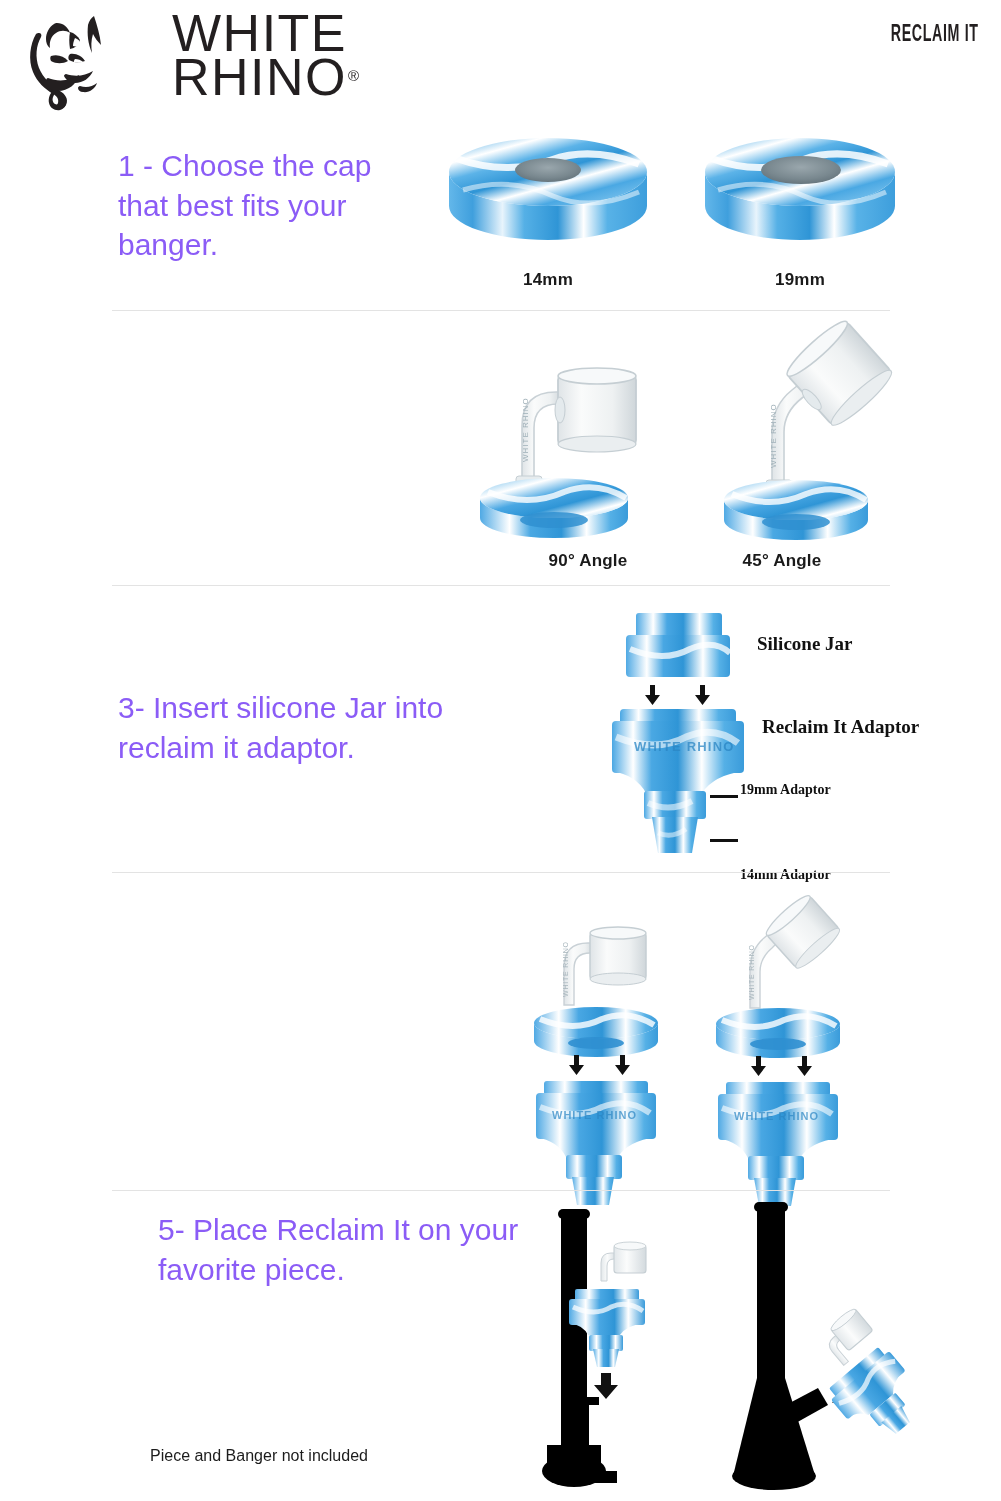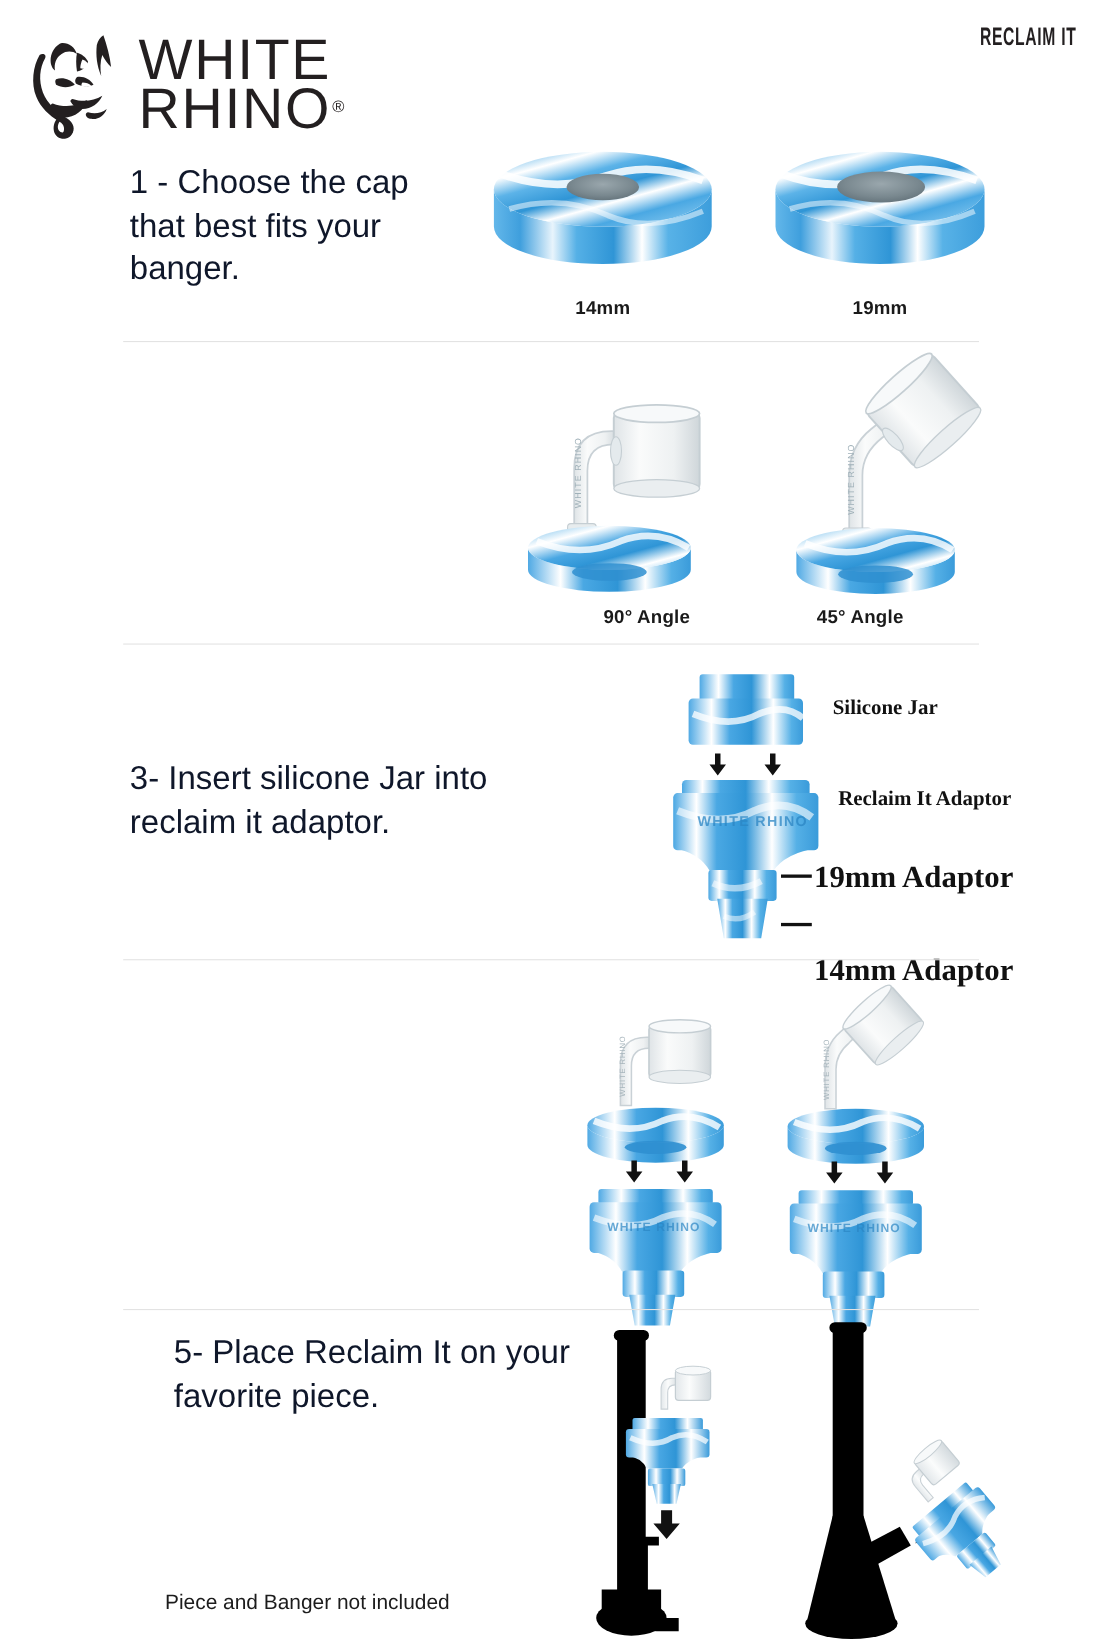--- a/index.html
+++ b/index.html
@@ -7,21 +7,21 @@
     width: 1001px; height: 1501px;
     background: #ffffff;
     font-family: "Liberation Sans", sans-serif;
     color: #1a1a1a;
     overflow: hidden;
   }
   .page { position: relative; width: 1001px; height: 1501px; }
 
   
   .header { position: absolute; top: 0; left: 0; width: 1001px; height: 125px; }
-  .logo-block { position: absolute; left: 18px; top: 28px; display: flex; align-items: center; }
+  .logo-block { position: absolute; left: 18px; top: 12px; display: flex; align-items: flex-start; gap: 46px; }
   .rhino-mark { width: 104px; height: 100px; }
   .wordmark { margin-left: 4px; line-height: 0.84; }
   .wordmark .w-line {
     font-family: "Liberation Sans", sans-serif;
     font-size: 52px; letter-spacing: 1.5px; font-weight: 400;
     color: #231f20; display: block; white-space: nowrap;
   }
   .wordmark .w-line.two { position: relative; }
   .reg-mark { font-size: 15px; vertical-align: 14px; margin-left: 1px; }
   .brand-tag {
@@ -32,35 +32,35 @@
   }
 
   
   .divider {
     position: absolute; left: 112px; width: 778px; height: 1px;
     background: #e3e3e3;
   }
   .step-text {
     position: absolute;
     font-family: "Liberation Sans", sans-serif;
-    font-size: 30px; line-height: 1.32; color: #0f172a; font-weight: 400;
+    font-size: 30px; line-height: 1.32; color: #8b5cf6; font-weight: 400;
   }
   .cap-label {
     position: absolute; font-size: 17px; font-weight: 700; color: #1a1a1a;
     letter-spacing: 0.2px; text-align: center;
   }
   .callout {
     position: absolute; font-size: 19px; font-weight: 700; color: #111;
     white-space: nowrap;
     font-family: Liberation Serif, serif;
   }
-  .callout.big { font-size: 28px; }
+  .callout.big { font-size: 14px; }
   .leader { position: absolute; height: 3px; background: #111; }
   .footnote {
-    position: absolute; font-size: 19px; color: #1c1c1c; font-weight: 400;
+    position: absolute; font-size: 16px; color: #1c1c1c; font-weight: 400;
   }
   svg { display: block; overflow: visible; }
   .art { position: absolute; }
 </style>
 </head>
 <body>
 
 <div class="page">
 
   <div class="header">

